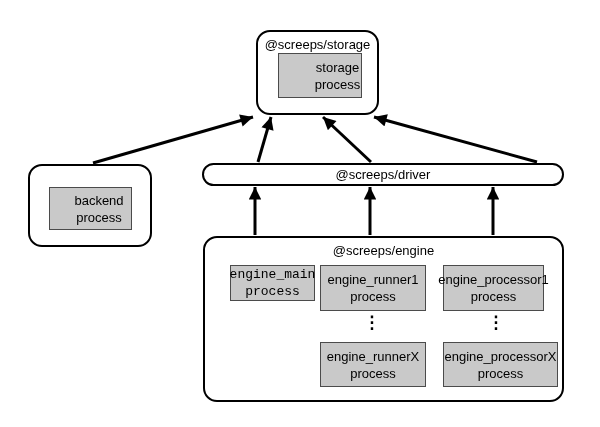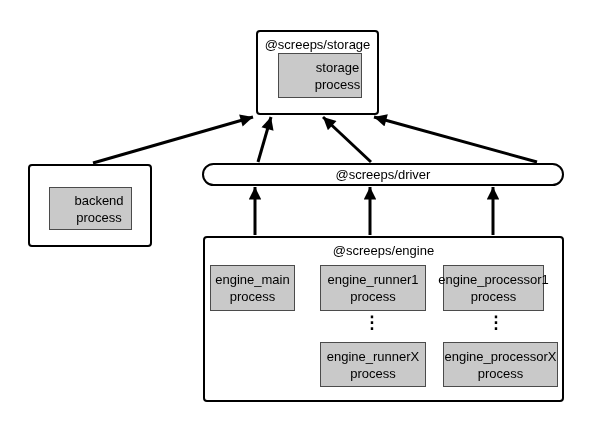--- a/index.html
+++ b/index.html
@@ -22,21 +22,21 @@
     left: 0; top: 0;
     width: 600px; height: 427px;
     pointer-events: none;
   }
   .node {
     position: absolute;
     box-sizing: border-box;
     background: #ffffff;
     border: 2px solid #000000;
   }
-  .node-rounded { border-radius: 4px; }
+  .node-rounded { border-radius: 14px; }
   .node-label {
     position: absolute;
     left: 0; right: 0;
     top: 5px;
     text-align: center;
     white-space: nowrap;
   }
   .pill {
     border-radius: 12px;
     display: flex;
@@ -63,21 +63,21 @@
     font-size: 17px;
     line-height: 17px;
   }
   
   #node-storage  { left: 256px; top: 30px;  width: 123px; height: 85px; }
   #proc-storage  { left: 20px;  top: 21px;  width: 84px;  height: 45px; padding-left: 35px; }
   #node-backend  { left: 28px;  top: 164px; width: 124px; height: 83px; }
   #proc-backend  { left: 19px;  top: 21px;  width: 83px;  height: 43px; padding-left: 17px; }
   #node-driver   { left: 202px; top: 163px; width: 362px; height: 23px; }
   #node-engine   { left: 203px; top: 236px; width: 361px; height: 166px; }
-  #proc-main     { left: 5px;  top: 27px;  width: 85px;  height: 46px; }
+  #proc-main     { left: 25px;  top: 27px;  width: 85px;  height: 36px; font-family: Liberation Mono, monospace; }
   #proc-runner1  { left: 115px; top: 27px;  width: 106px; height: 46px; }
   #proc-proc1    { left: 238px; top: 27px;  width: 101px; height: 46px; }
   #dots-runner   { left: 157px; top: 76px; }
   #dots-proc     { left: 281px; top: 76px; }
   #proc-runnerX  { left: 115px; top: 104px; width: 106px; height: 45px; }
   #proc-procX    { left: 238px; top: 104px; width: 115px; height: 45px; }
 </style>
 </head>
 <body>
 

